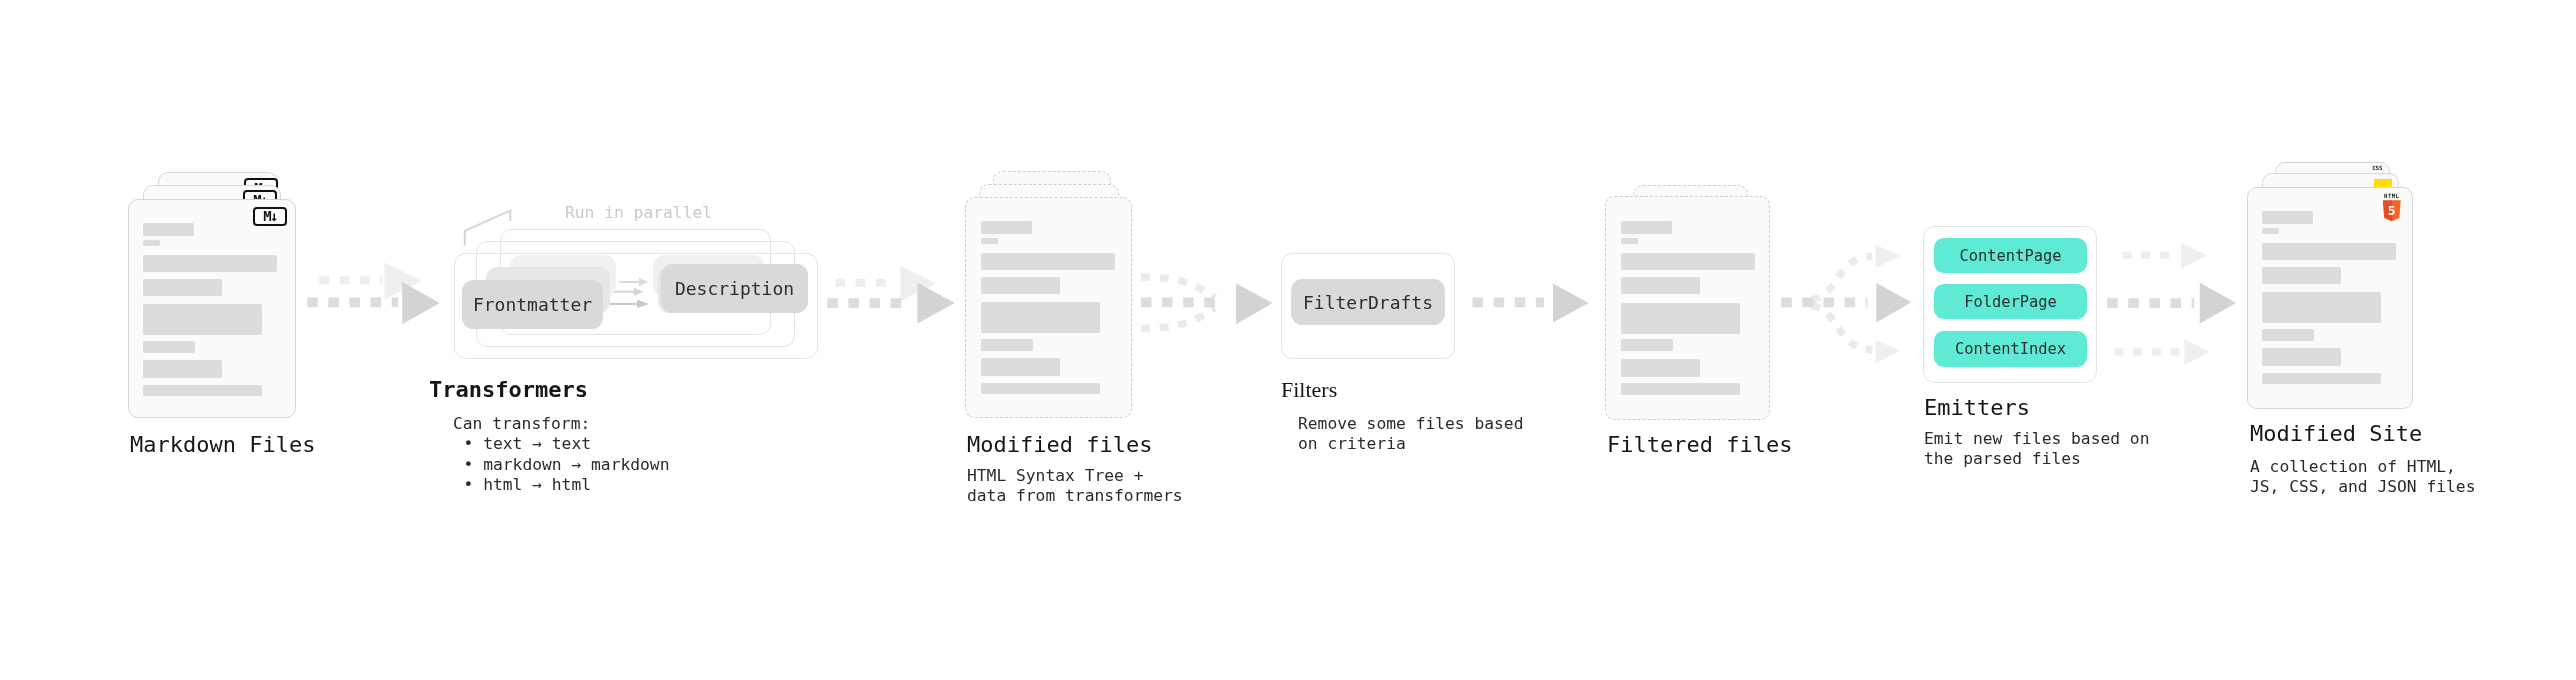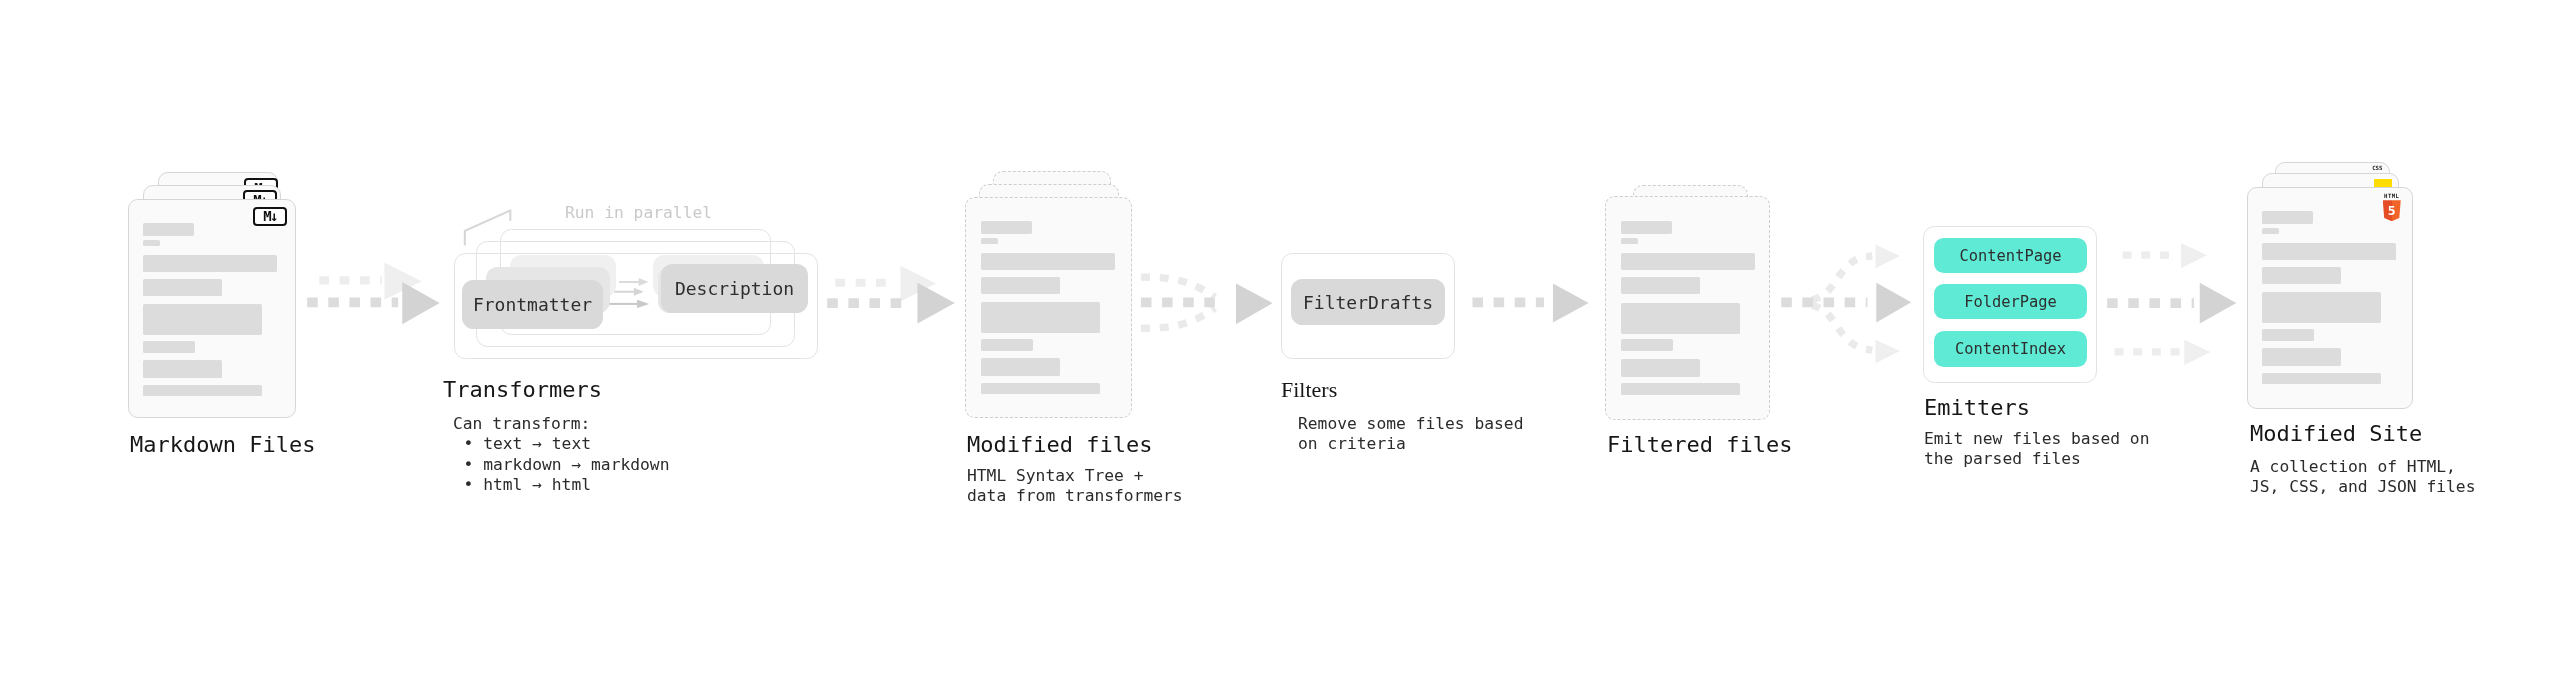--- a/index.html
+++ b/index.html
@@ -90,21 +90,21 @@
     <div class="annotation" style="left:523px;top:203px;margin-left:42px;">Run in parallel</div>
     <div class="obox" style="left:500px;top:229px;width:271px;height:106px;"></div>
     <div class="obox" style="left:476px;top:241px;width:319px;height:106px;"></div>
     <div class="obox" style="left:454px;top:253px;width:364px;height:106px;"></div>
     <div class="pill g2" style="left:510px;top:255px;width:106px;height:42px;"></div>
     <div class="pill g2" style="left:653px;top:255px;width:111px;height:42px;"></div>
     <div class="pill g1" style="left:486px;top:267px;width:124px;height:46px;"></div>
     <div class="pill g1" style="left:658px;top:267px;width:122px;height:46px;"></div>
     <div class="pill" style="left:462px;top:280px;width:141px;height:49px;">Frontmatter</div>
     <div class="pill" style="left:661px;top:264px;width:147px;height:49px;text-align:center;">Description</div>
-    <div class="title" style="left:443px;top:377px;">Transformers</div>
+    <div class="title" style="left:429px;top:377px;font-weight:bold;">Transformers</div>
     <div class="sub" style="left:453px;top:414px;">
       <div>Can transform:</div>
       <div class="indent">• text → text</div>
       <div class="indent">• markdown → markdown</div>
       <div class="indent">• html → html</div>
     </div>
   </div>
 
   <div>
     <div class="fcard dashed" style="left:993px;top:171px;width:118px;height:98px;"></div>

